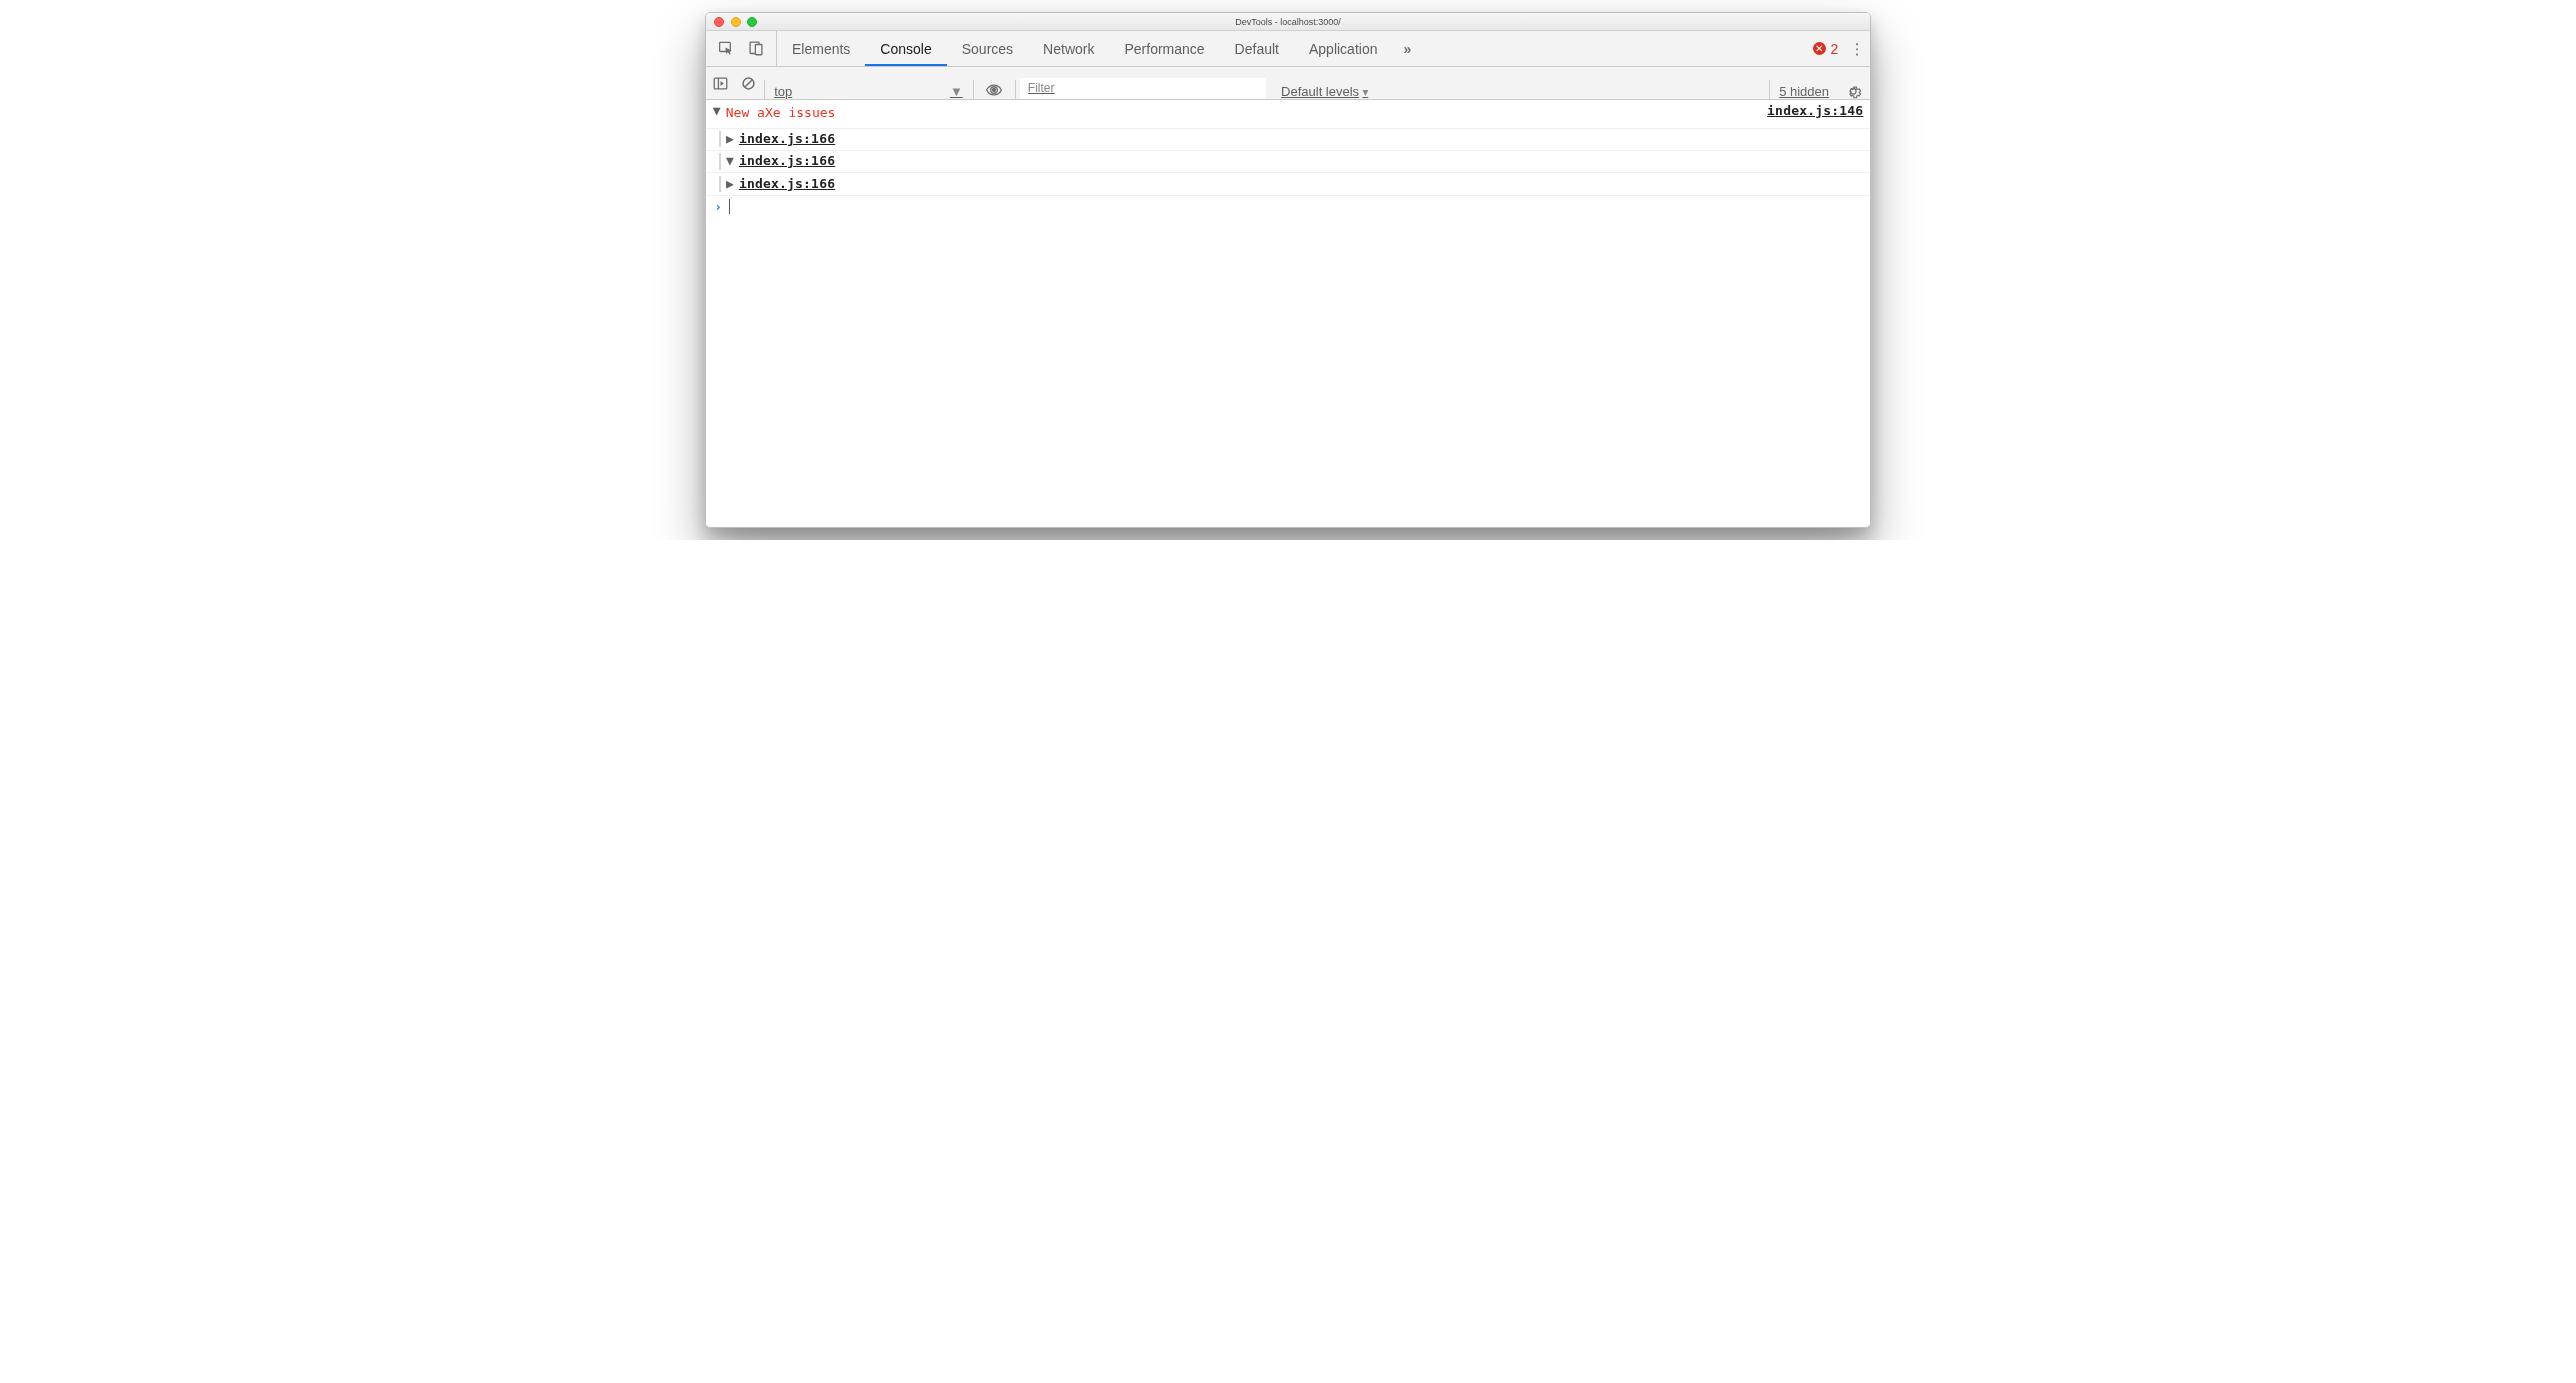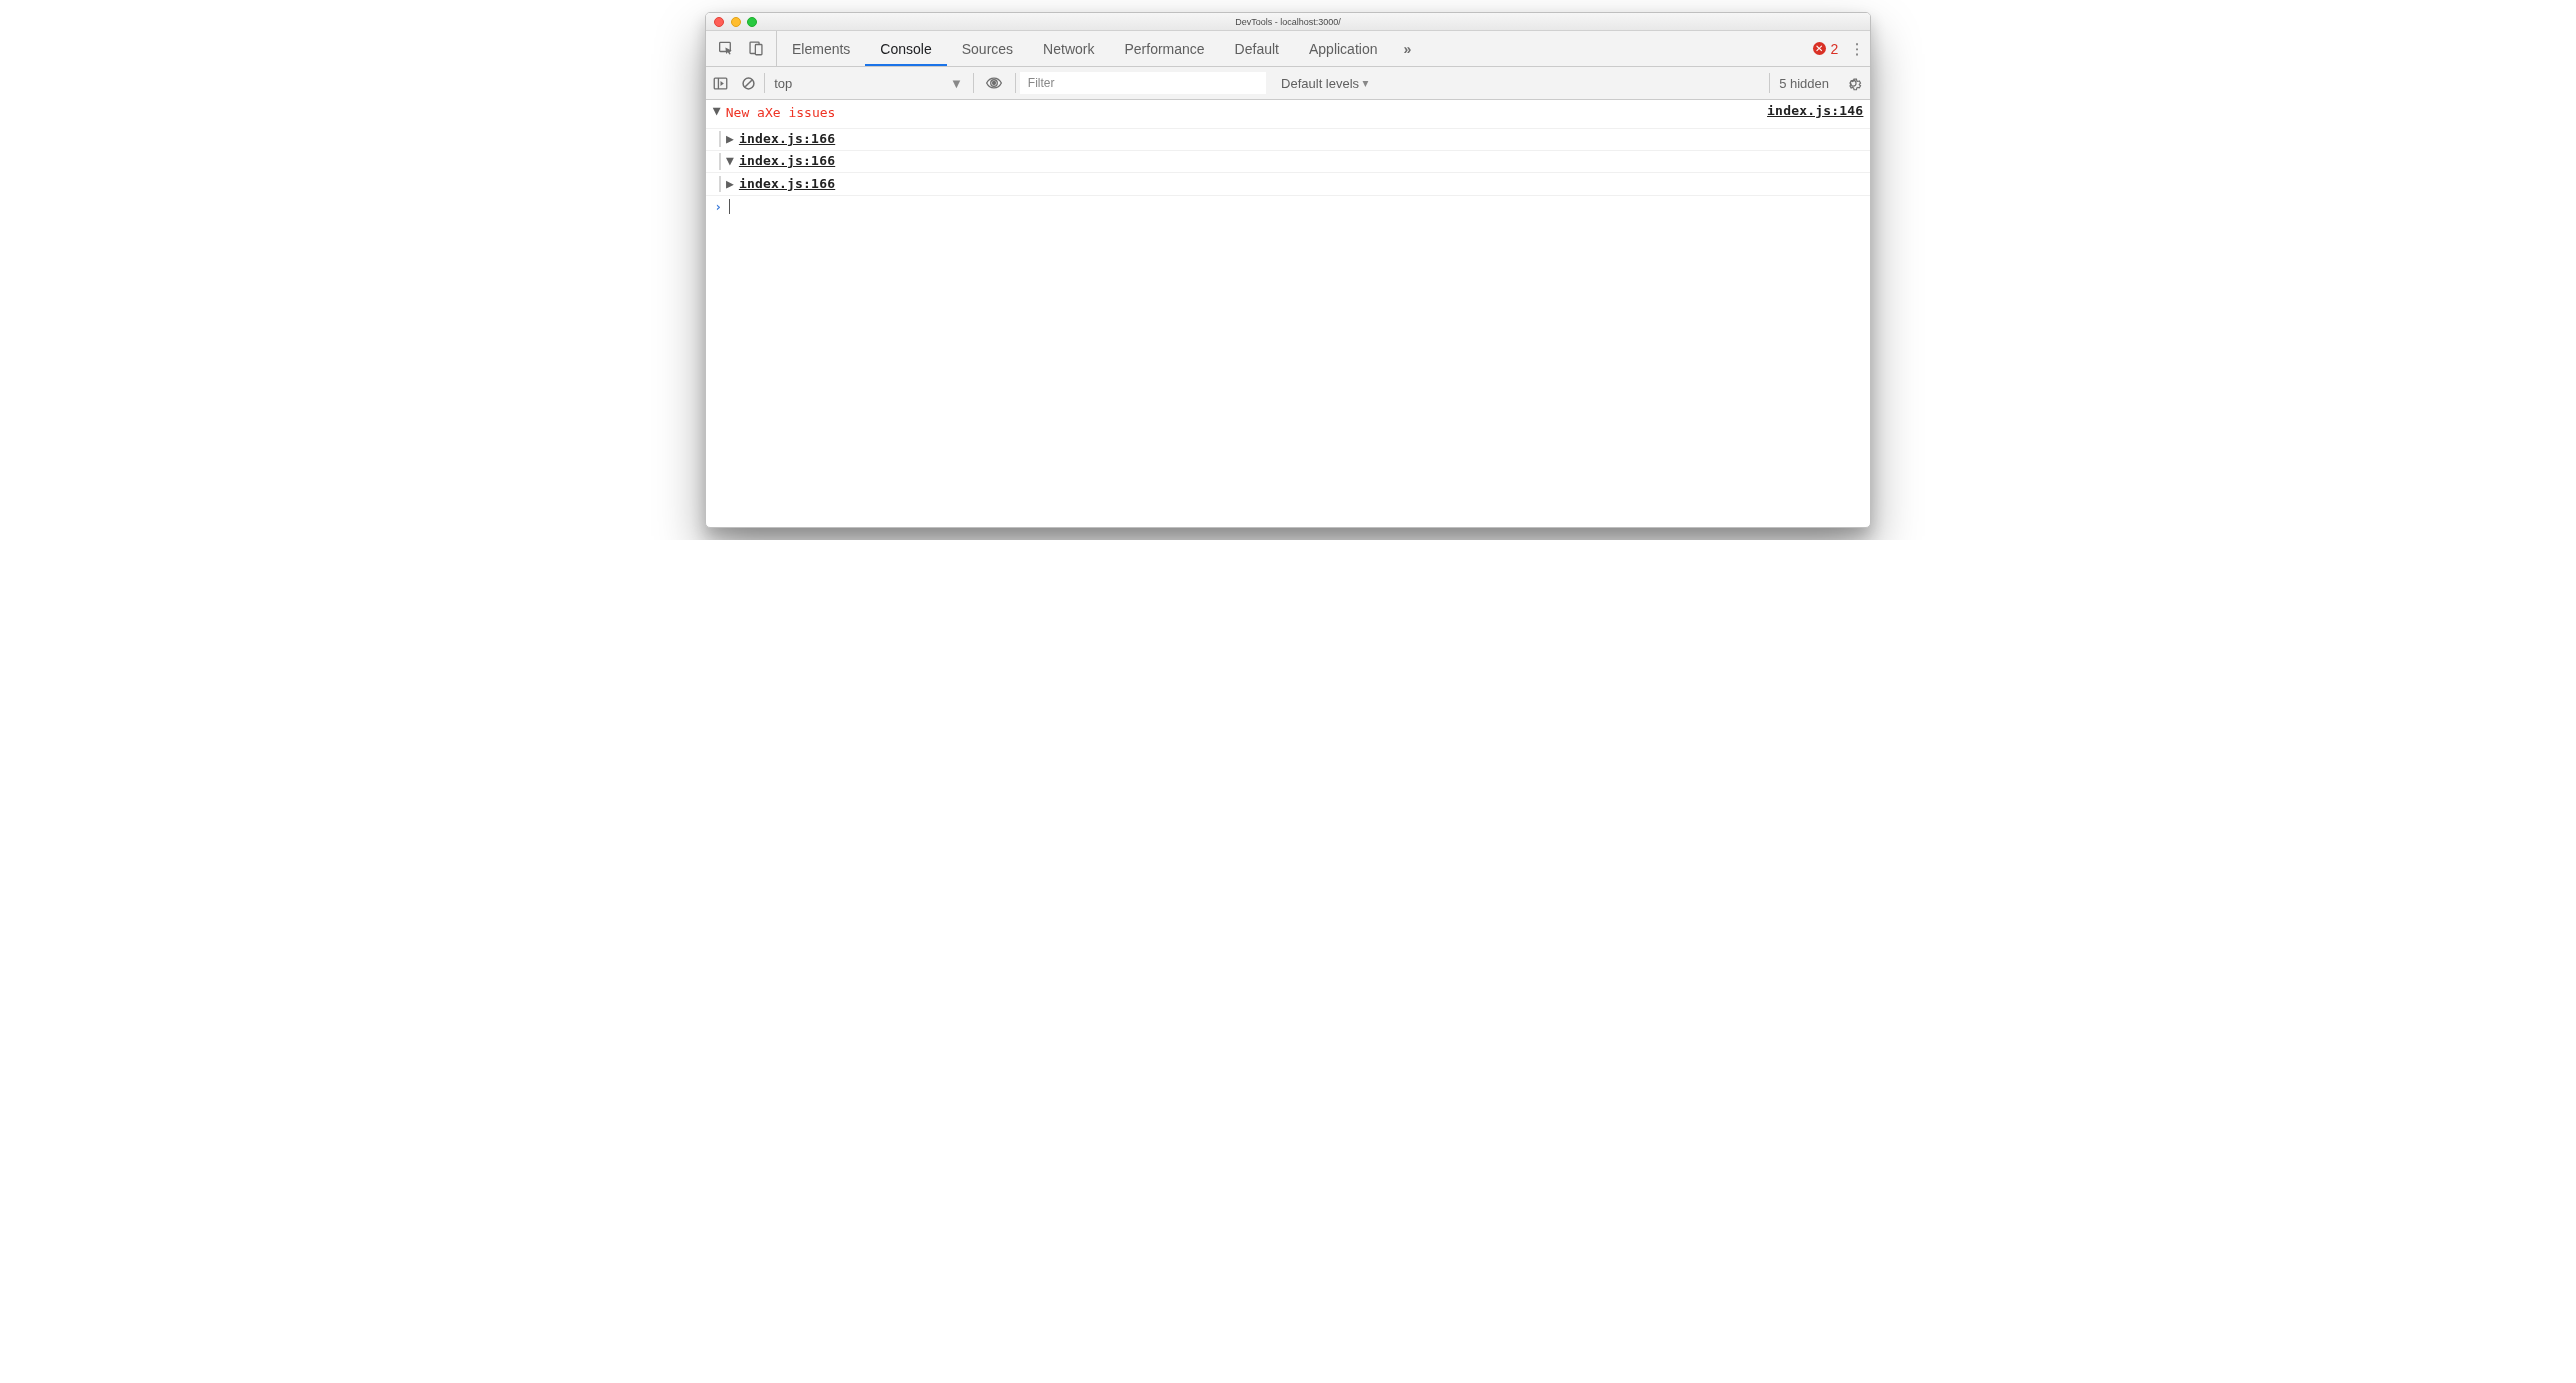--- a/index.html
+++ b/index.html
@@ -80,26 +80,27 @@
   .tabs .spacer { flex: 1; }
   .tabs .right { display:flex; align-items:center; gap:5px; padding: 0 6.6px; }
   .err-dot { width:13px;height:13px;border-radius:50%;background:#d93025;color:#fff;font-size:10px;display:flex;align-items:center;justify-content:center;line-height:1;}
   .err-count { color:#d93025; font-size:14px; }
   .more { width:25px; display:flex; align-items:center; justify-content:center; cursor:pointer; color:var(--icon); font-size:15px; letter-spacing:0.8px;}
   svg { display:block; }
 
   
   .ctoolbar {
     display:flex;
-    align-items:center;
+    align-items:flex-end;
     height: 33px;
     border-bottom: 0.8px solid var(--border);
     background: var(--toolbar-bg);
     font-size: 13px;
     color: var(--text-muted);
+    text-decoration: underline;
   }
   .ctoolbar .sep { width:0.8px; height:60%; background: var(--border); margin: 0 1.6px; }
   .ctx-select { display:flex; align-items:center; gap:6.6px; padding:0 8.2px; min-width:205px; justify-content:space-between; cursor:pointer;}
   .ctx-select .caret { color:#888;}
   .eye { padding: 0 10px; color:var(--icon); cursor:pointer;}
   .filter {
     flex: 0 0 246px;
     height: 21.4px;
     background: #fff;
     border: 0.8px solid #fff;

